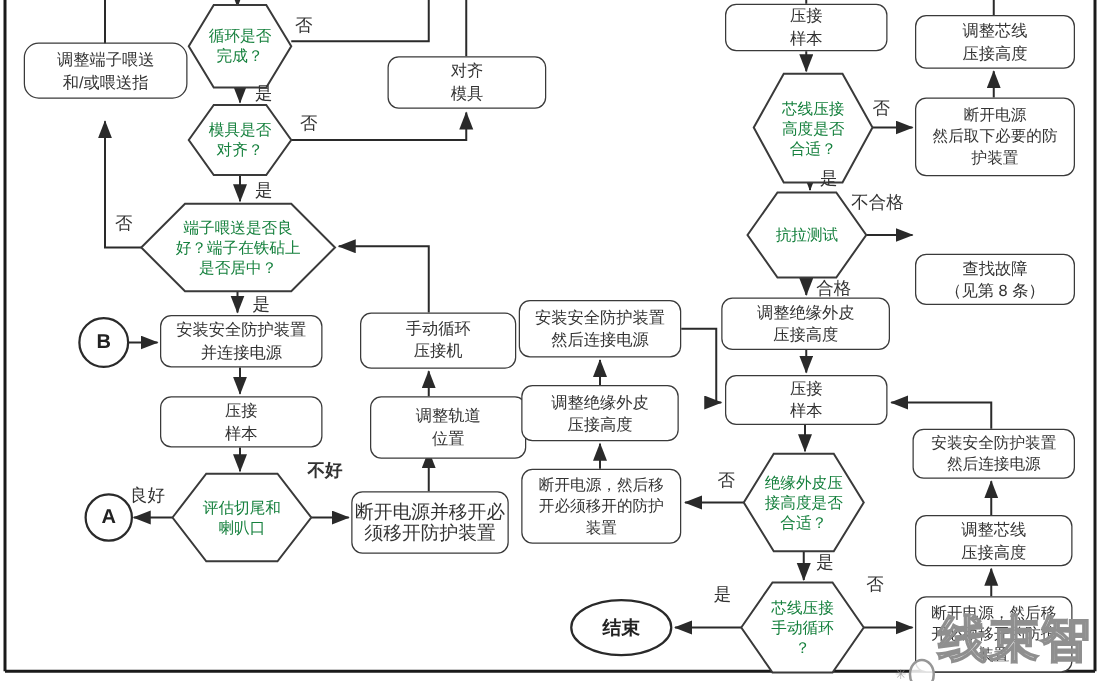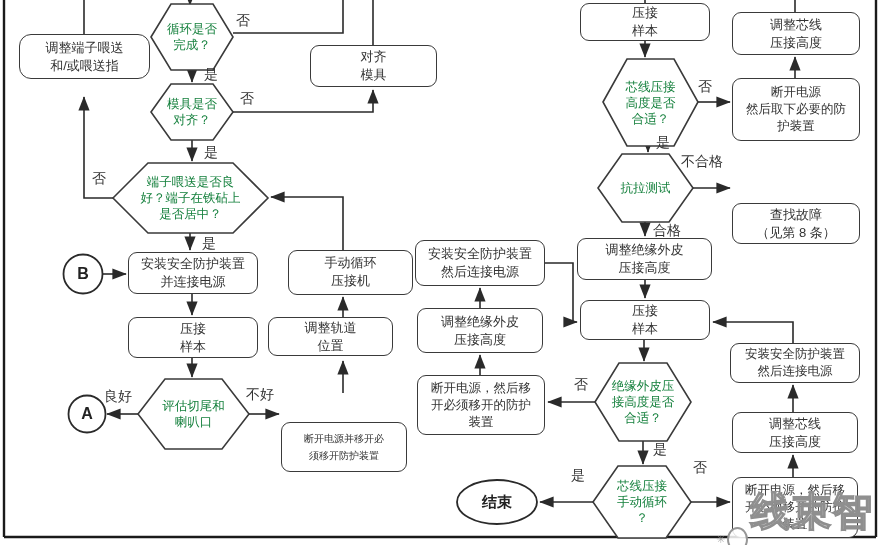--- a/index.html
+++ b/index.html
@@ -126,25 +126,25 @@
     <div>并连接电源</div>
   </div>
   <div class="box" style="left:288px;top:250px;width:125px;height:45px;font-family:Liberation Mono, monospace;">
     <div>手动循环</div>
     <div>压接机</div>
   </div>
   <div class="box" style="left:128px;top:317px;width:130px;height:41px;">
     <div>压接</div>
     <div>样本</div>
   </div>
-  <div class="box" style="left:268px;top:317px;width:125px;height:39px;">
+  <div class="box" style="left:296px;top:317px;width:125px;height:50px;">
     <div>调整轨道</div>
     <div>位置</div>
   </div>
-  <div class="box" style="left:281px;top:393px;width:126px;height:50px;font-size:10px;line-height:17px;margin-top:29px;">
+  <div class="box" style="left:281px;top:393px;width:126px;height:50px;font-size:15px;line-height:17px;">
     <div>断开电源并移开必</div>
     <div>须移开防护装置</div>
   </div>
   <div class="box" style="left:415px;top:240px;width:130px;height:46px;">
     <div>安装安全防护装置</div>
     <div>然后连接电源</div>
   </div>
   <div class="box" style="left:417px;top:308px;width:126px;height:45px;">
     <div>调整绝缘外皮</div>
     <div>压接高度</div>
@@ -229,21 +229,21 @@
     <div>？</div>
   </div>
 
   <div class="lbl" style="left:236px;top:12px;">否</div>
   <div class="lbl" style="left:204px;top:66px;">是</div>
   <div class="lbl" style="left:240px;top:90px;">否</div>
   <div class="lbl" style="left:204px;top:144px;">是</div>
   <div class="lbl" style="left:92px;top:170px;">否</div>
   <div class="lbl" style="left:202px;top:235px;">是</div>
   <div class="lbl" style="left:104px;top:388px;">良好</div>
-  <div class="lbl" style="left:246px;top:386px;">不好</div>
+  <div class="lbl" style="left:246px;top:368px;font-weight:bold;">不好</div>
   <div class="lbl" style="left:698px;top:78px;">否</div>
   <div class="lbl" style="left:656px;top:134px;">是</div>
   <div class="lbl" style="left:681px;top:153px;">不合格</div>
   <div class="lbl" style="left:653px;top:222px;">合格</div>
   <div class="lbl" style="left:574px;top:376px;">否</div>
   <div class="lbl" style="left:653px;top:441px;">是</div>
   <div class="lbl" style="left:571px;top:467px;">是</div>
   <div class="lbl" style="left:693px;top:459px;">否</div>
 
   <div class="term" style="left:63px;top:254px;width:40px;height:40px;font-size:16px;">B</div>

